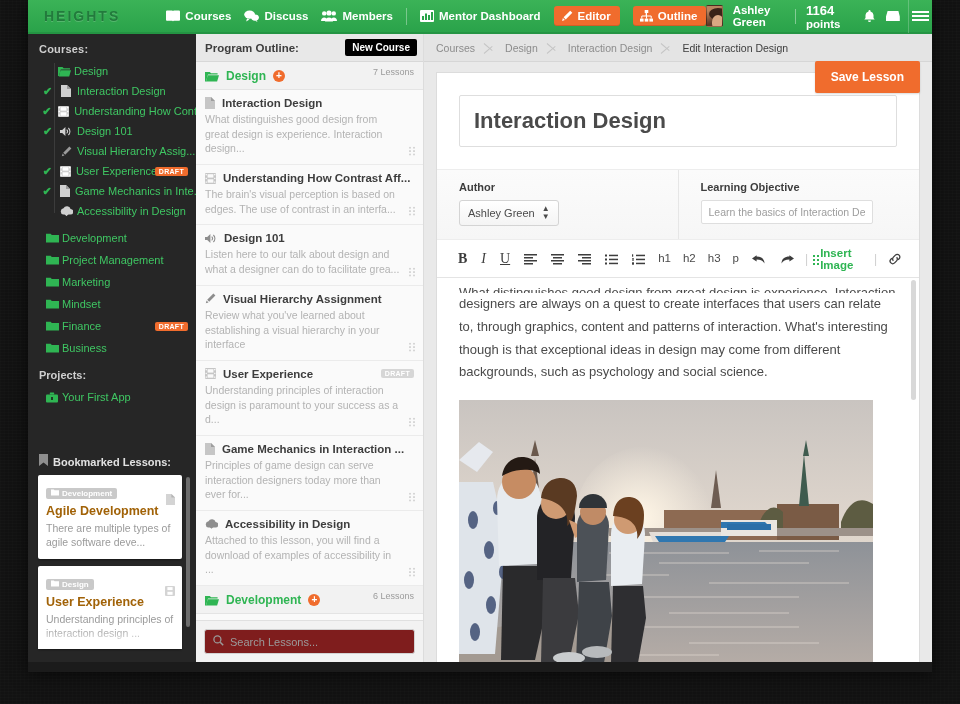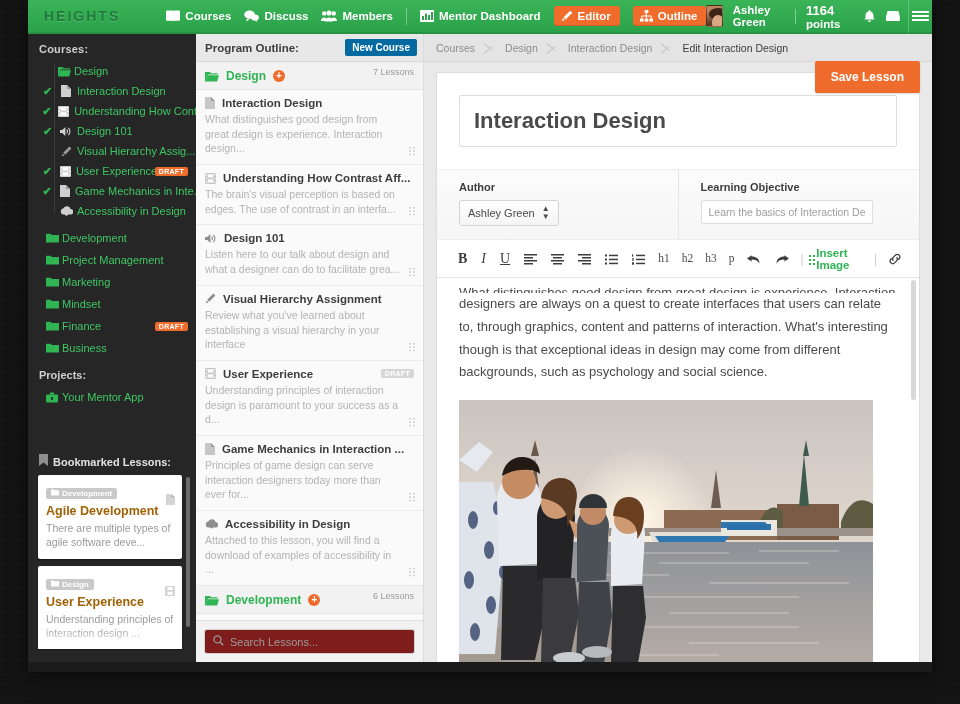--- a/index.html
+++ b/index.html
@@ -147,21 +147,21 @@
     width: 228px; flex: 0 0 228px; background:#f2f2f2;
     border-right:1px solid #dcdcdc; display:flex; flex-direction:column; min-height:0;
     position:relative;
   }
   .outline-head {
     height: 28px; flex:0 0 28px; background:#e8e8e8; border-bottom:1px solid #d8d8d8;
     display:flex; align-items:center; padding: 0 6px 0 9px; justify-content:space-between;
   }
   .outline-title { font-size: 11.5px; font-weight:bold; color:#3d3d3d; }
   .new-course {
-    background:#0369a1; color:#fff; font-size:10px; font-weight:bold;
+    background:#000000; color:#fff; font-size:10px; font-weight:bold;
     padding:3px 7px; border-radius:2px; cursor:pointer;
   }
   .outline-scroll { flex:1; overflow:hidden; position:relative; background:#fff; }
   .grp {
     background:#f2f2f2; padding: 7px 9px 6px 9px; display:flex; align-items:center;
     border-bottom:1px solid #e4e4e4; position:relative;
   }
   .grp .fi { color:#2fb553; margin-right:7px; display:flex;}
   .grp .gname { color:#2fb553; font-size:12px; font-weight:bold; }
   .plus {
@@ -238,21 +238,21 @@
   }
   .sel .caret { font-size:8px; line-height:1; color:#4a4a4a;}
   .lo-input {
     width:172px; border:1px solid #dedede; border-radius:2px; padding:5px 7px;
     font-size:10.5px; color:#9d9d9d; font-family:"Liberation Sans",sans-serif; outline:none; background:#fff;
   }
   .toolbar {
     display:flex; align-items:center; gap:0px; padding:7px 10px 6px 14px;
     border-bottom:1px solid #e4e4e4; background:#fff; position:relative; z-index:3;
   }
-  .tb { padding:0 7px; color:#3d3d3d; font-size:12.5px; cursor:pointer; display:flex; align-items:center; line-height:1;font-family:Liberation Serif, serif;}
+  .tb { padding:0 7px; color:#3d3d3d; font-size:12.5px; cursor:pointer; display:flex; align-items:center; line-height:1;}
   .tb.txt { font-size:11.5px; color:#4a4a4a; padding:0 6px;}
   .tb.bold{font-weight:bold;font-family:"Liberation Serif",serif;font-size:14px;}
   .tb.ital{font-style:italic;font-family:"Liberation Serif",serif;font-size:14px;}
   .tb.und{text-decoration:underline;font-family:"Liberation Serif",serif;font-size:14px;}
   .tb-sep { color:#cfcfcf; padding:0 4px; font-size:12px; }
   .ins-img { display:flex; align-items:center; color:#2fb553; font-size:11.5px; font-weight:bold; cursor:pointer;}
   .grid-ico { width:11px;height:11px; background-image: radial-gradient(#2fb553 45%, transparent 47%); background-size:4px 4px;}
   .content {
     flex:1; overflow:hidden; padding: 4px 22px 0 22px; position:relative;
   }
@@ -539,21 +539,21 @@
 
       <div class="proj-head">Projects:</div>
       <div class="cat-row">
         <span class="ico">
               <svg width="12" height="11" viewBox="0 0 12 11">
                 <rect x="0" y="2.4" width="12" height="8.2" rx="1" fill="#2fb553"></rect>
                 <rect x="3.8" y="0.4" width="4.4" height="2" rx=".6" fill="#2fb553"></rect>
                 <rect x="5.2" y="5" width="1.6" height="3" fill="#1b1b1b"></rect>
               </svg>
             </span>
-        <span>Your Mentor App</span>
+        <span>Your First App</span>
       </div>
 
       <div class="bm-wrap">
         <div class="bm-head">
           <span><svg width="9" height="12" viewBox="0 0 9 12">
                   <path fill="#8e8e8e" d="M0 0h9v12L4.5 8.6 0 12z"></path>
                 </svg></span>
           <span>Bookmarked Lessons:</span>
         </div>
         <div class="bm-list">

